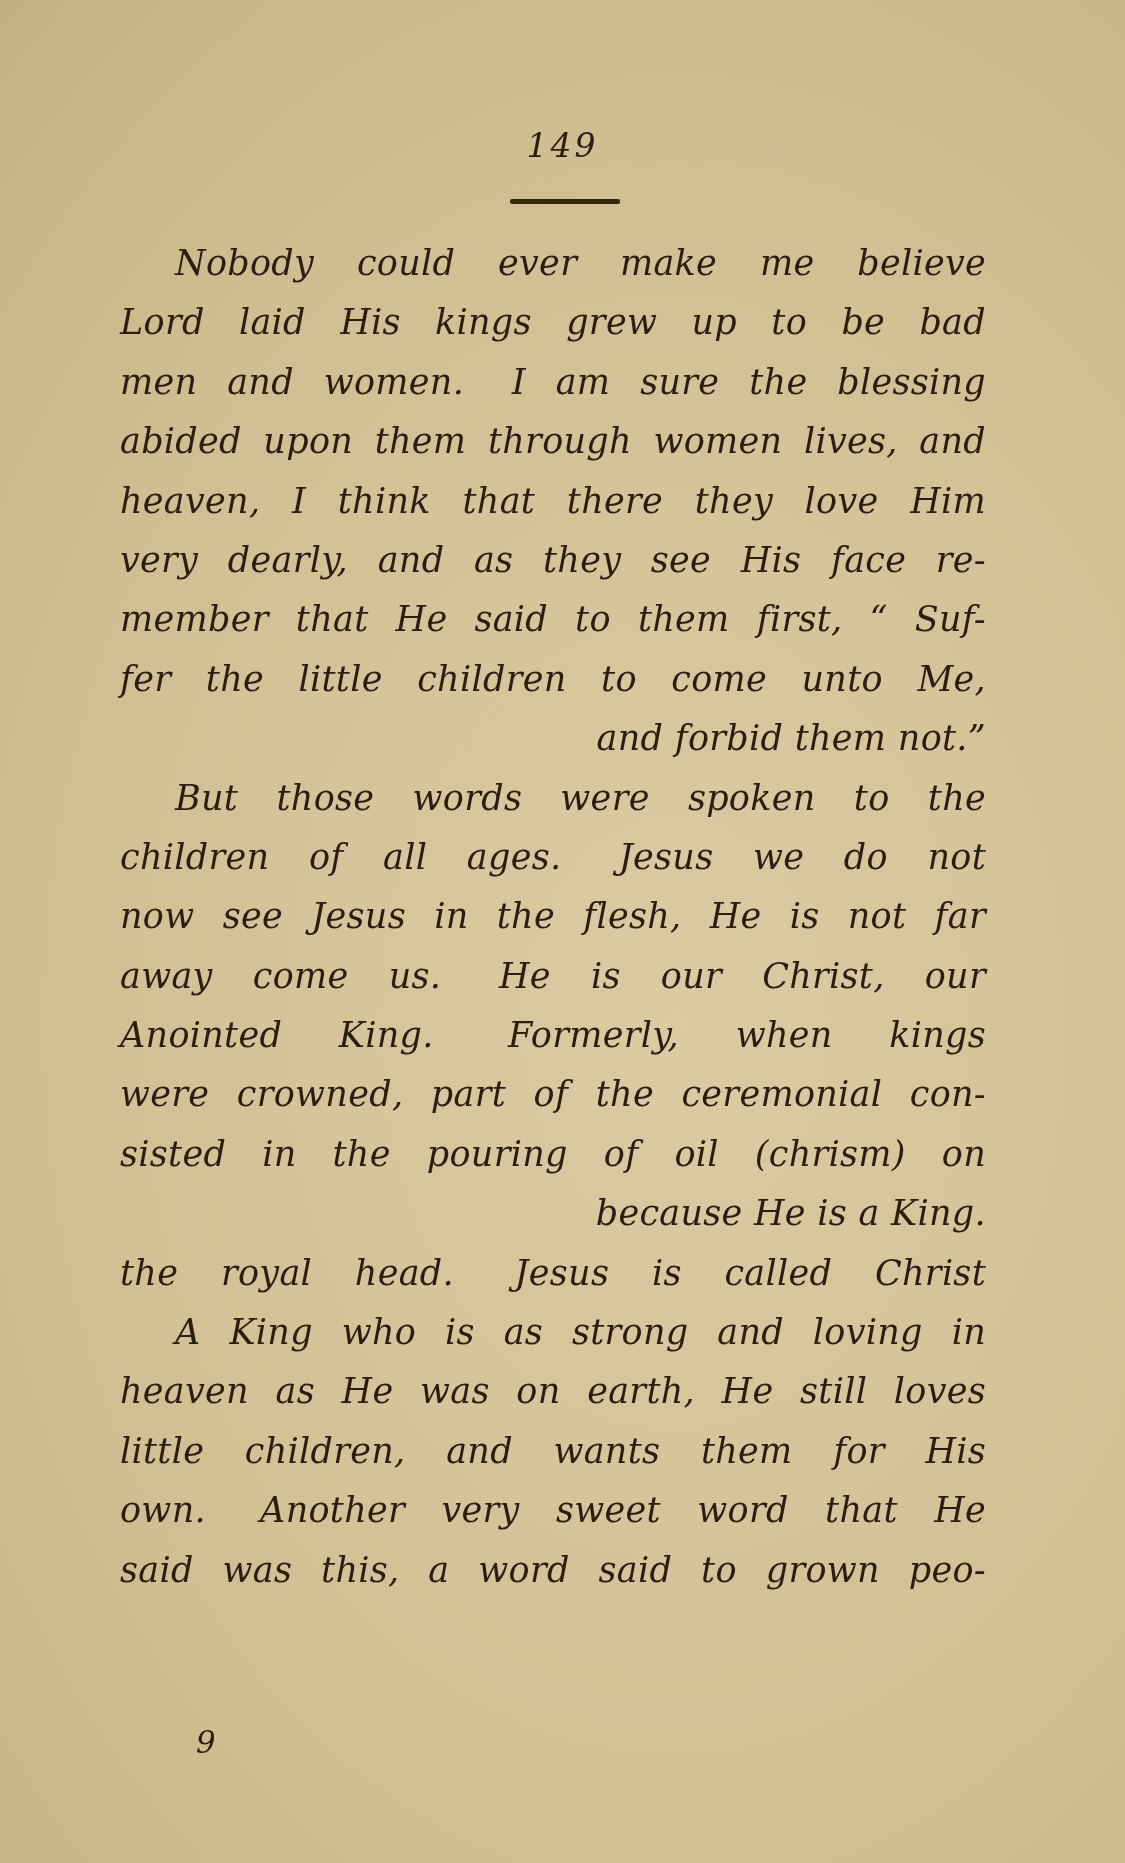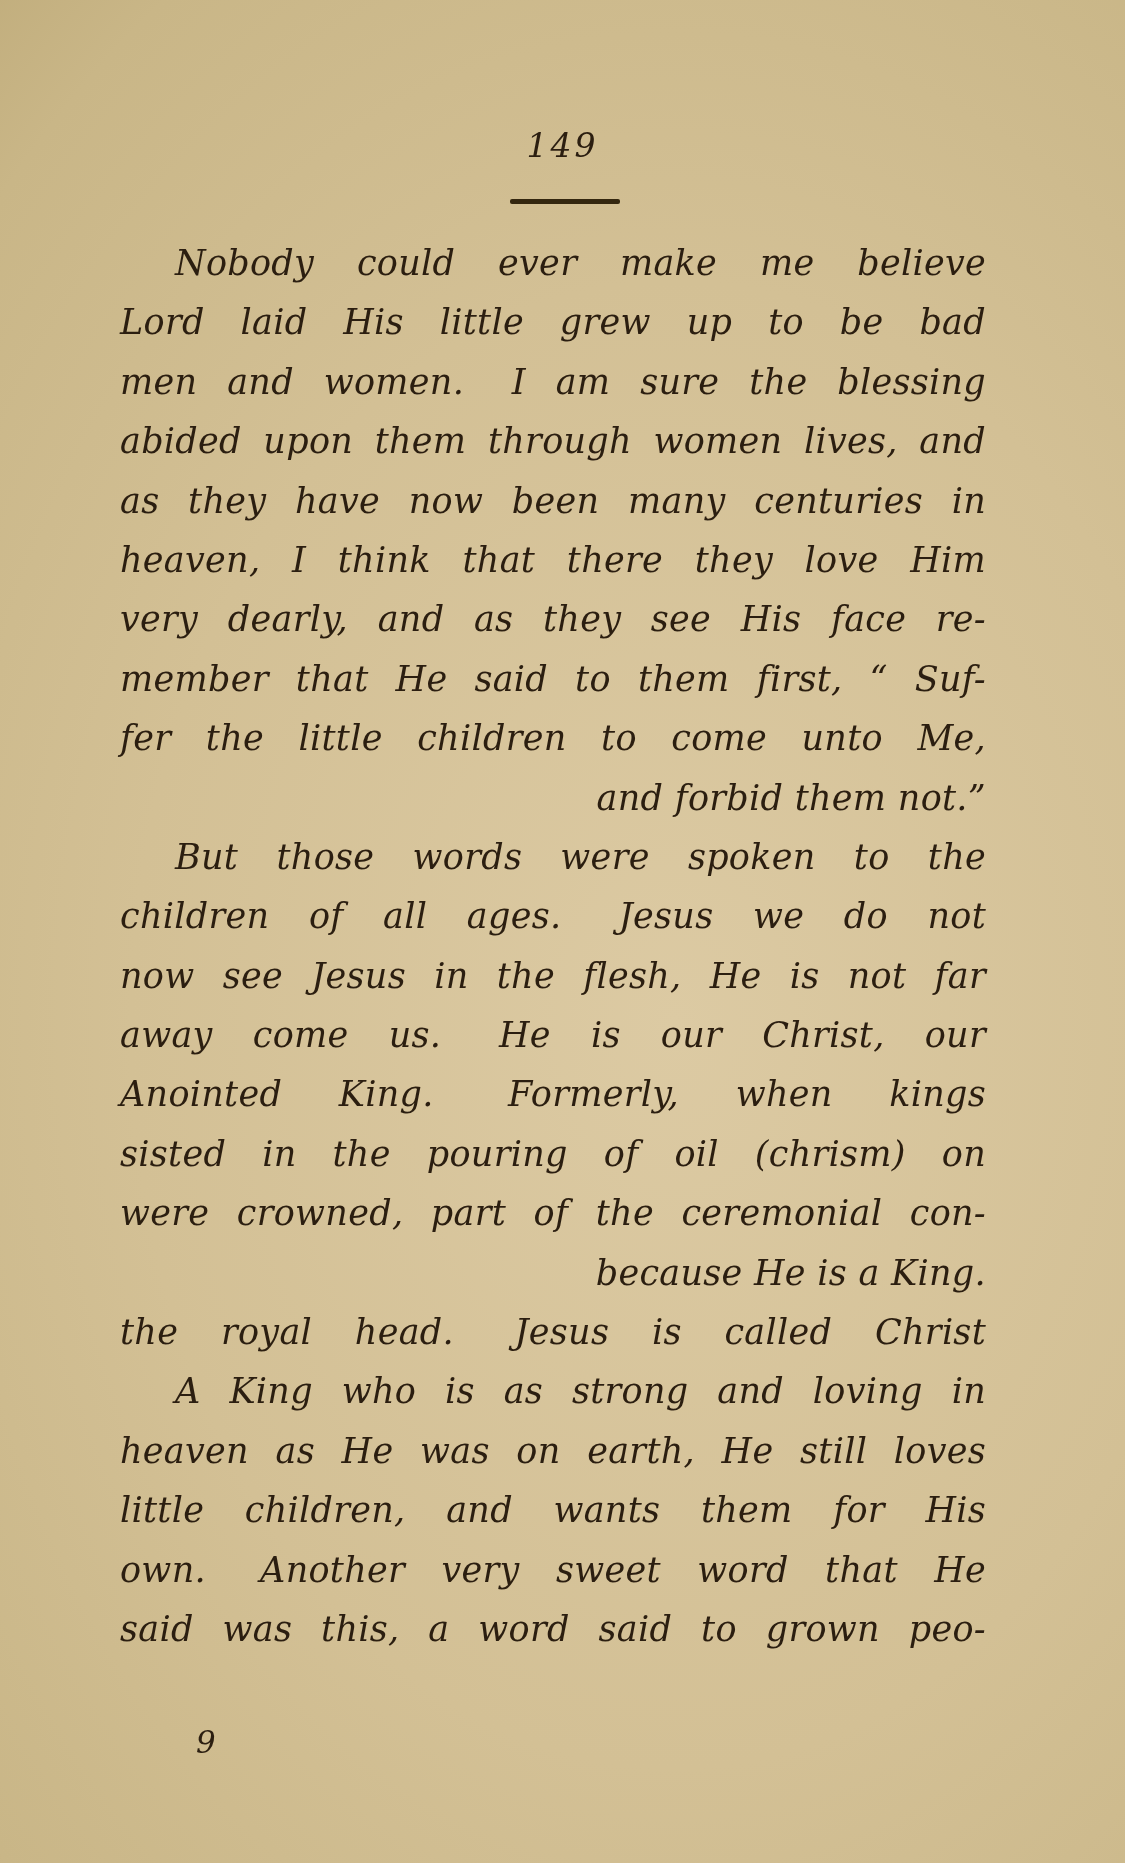--- a/index.html
+++ b/index.html
@@ -67,36 +67,35 @@
 </head>
 <body>
 
 <div class="page">
   <div class="pagenum">149</div>
 
   <div class="header-rule"></div>
 
   <div class="text-block">
       <div class="line j indent">Nobody could ever make me believe</div>
-      <div class="line j">Lord laid His little grew up to be bad</div>
+      <div class="line j">Lord laid His kings grew up to be bad</div>
       <div class="line j">men and women.  I am sure the blessing</div>
       <div class="line j">abided upon them through women lives, and</div>
-      <div class="line j">as they have now been many centuries in</div>
       <div class="line j">heaven, I think that there they love Him</div>
       <div class="line j">very dearly, and as they see His face re-</div>
       <div class="line j">member that He said to them first, “ Suf-</div>
       <div class="line j">fer the little children to come unto Me,</div>
       <div class="line">and forbid them not.”</div>
       <div class="line j indent">But those words were spoken to the</div>
       <div class="line j">children of all ages.  Jesus we do not</div>
       <div class="line j">now see Jesus in the flesh, He is not far</div>
       <div class="line j">away come us.  He is our Christ, our</div>
       <div class="line j">Anointed King.  Formerly, when kings</div>
+      <div class="line j">were crowned, part of the ceremonial con-</div>
       <div class="line j">sisted in the pouring of oil (chrism) on</div>
-      <div class="line j">were crowned, part of the ceremonial con-</div>
       <div class="line">because He is a King.</div>
       <div class="line j">the royal head.  Jesus is called Christ</div>
       <div class="line j indent">A King who is as strong and loving in</div>
       <div class="line j">heaven as He was on earth, He still loves</div>
       <div class="line j">little children, and wants them for His</div>
       <div class="line j">own.  Another very sweet word that He</div>
       <div class="line j">said was this, a word said to grown peo-</div>
     </div>
 
   <div class="signature">9</div>

